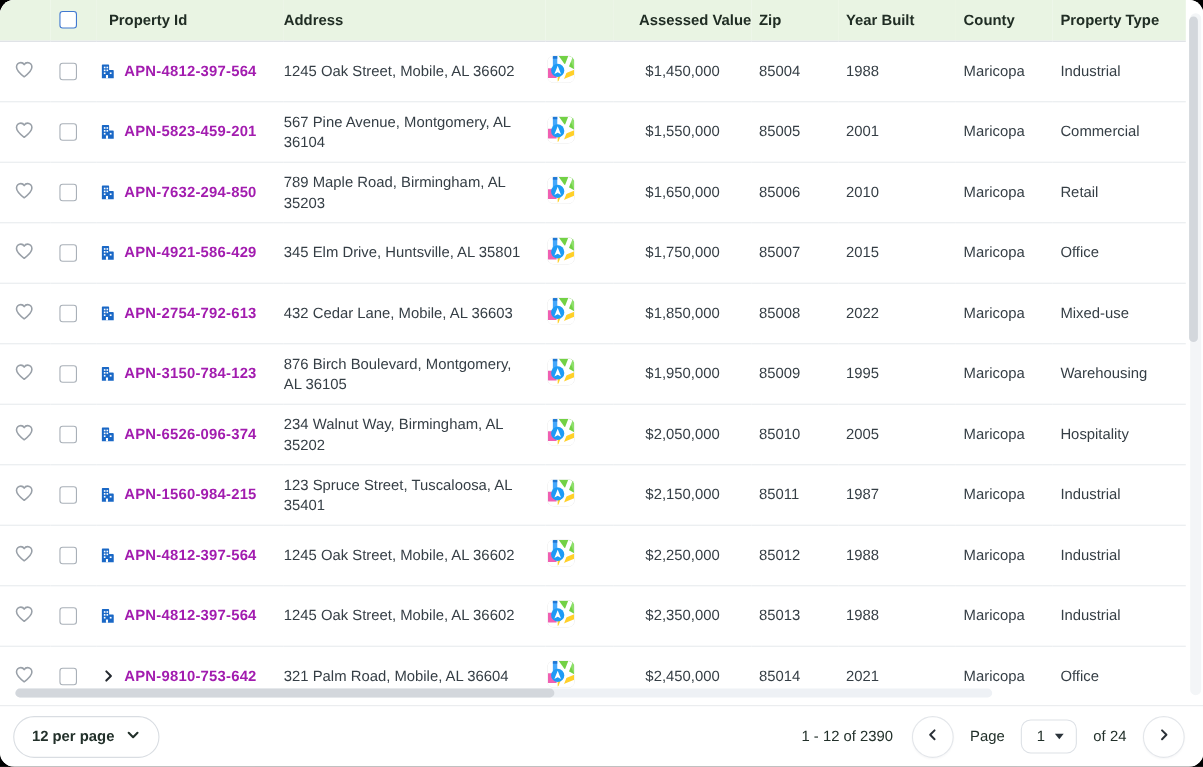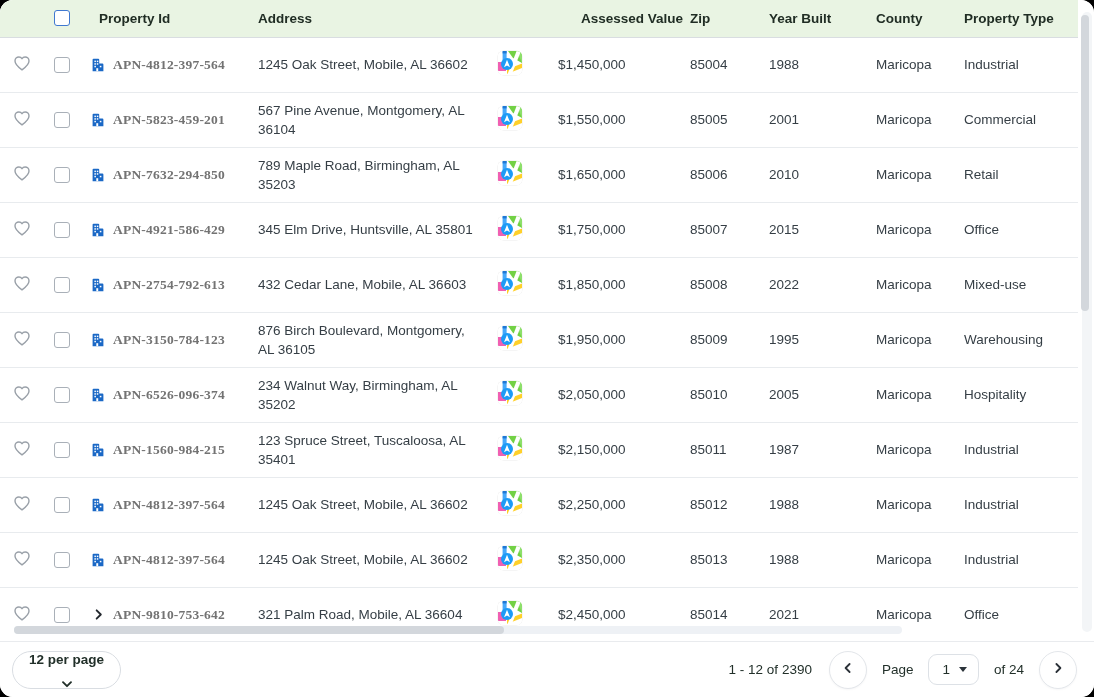--- a/index.html
+++ b/index.html
@@ -35,38 +35,38 @@
   }
   thead th.num { text-align:right; }
   tbody tr { height:55px; border-bottom:1px solid #e8ebee; }
   tbody td { vertical-align:middle; font-size:13.5px; color:#353e45; background:#fff; }
 
   td.cell-heart { padding-left:12px; }
   td.cell-check, th.cell-check { padding-left:8px; }
   td.cell-id { padding-left:2px; }
   th.h-id { padding-left:11px; }
   td.cell-addr, th.h-addr { padding-right:16px; line-height:19px; }
-  td.cell-val { text-align:left; padding-right:0; white-space:nowrap; }
+  td.cell-val { text-align:center; padding-right:0; white-space:nowrap; }
   td.cell-zip, th.h-zip { padding-left:7px; }
   td.cell-year, th.h-year { padding-left:7px; }
   td.cell-county, th.h-county { padding-left:7px; }
   td.cell-type, th.h-type { padding-left:7px; }
 
   .checkbox {
     display:inline-block; width:16px; height:16px; border-radius:3px;
     border:1.5px solid #a9b0b8; background:#fff; vertical-align:middle; cursor:pointer;
   }
   .checkbox.header { border-color:#4078d0; }
 
   .heart-btn { display:inline-flex; width:20px; height:20px; cursor:pointer; }
 
   .id-wrap { display:flex; align-items:center; gap:7px; }
   .plink {
-    color:#737373; font-weight:600; letter-spacing:.2px; text-decoration:none;
-    white-space:nowrap; cursor:pointer;font-family:Liberation Serif, serif;
+    color:#a21caf; font-weight:600; letter-spacing:.2px; text-decoration:none;
+    white-space:nowrap; cursor:pointer;
   }
   .bicon, .chev { display:inline-flex; width:16px; height:16px; flex:0 0 16px; }
   .chev { align-items:center; justify-content:center; cursor:pointer; }
 
   .mapicon {
     display:inline-block; width:24px; height:24px; margin-left:2px; cursor:pointer;
     border-radius:5.5px; overflow:hidden; box-shadow:0 0 0 .5px rgba(0,0,0,.08);
   }
 
   
@@ -90,21 +90,21 @@
   
   .footer {
     position:absolute; left:0; bottom:0; width:1094px; height:56px;
     background:#fff; border-top:1px solid #e9ebee;
     display:flex; align-items:center; justify-content:space-between;
     padding:0 17px 0 12px; color:#232b31;
   }
   .perpage {
     display:inline-flex; align-items:center; gap:10px; height:38px;
     padding:0 16px; border:1px solid #d9dde2; border-radius:19px;
-    background:#fff; font-size:13.5px; font-weight:600; color:#22302a; cursor:pointer;flex-direction:column;
+    background:#fff; font-size:13.5px; font-weight:600; color:#22302a; cursor:pointer;
   }
   .pager { display:flex; align-items:center; gap:15px; font-size:13.5px; color:#22302a; }
   .range-label { margin-right:2px; }
   .circle-btn {
     width:38px; height:38px; border-radius:50%; border:1px solid #e3e6ea;
     background:#fff; display:inline-flex; align-items:center; justify-content:center;
     cursor:pointer; box-shadow:0 1px 2px rgba(20,30,40,.04);
   }
   .page-select {
     display:inline-flex; align-items:center; gap:9px; height:31px; padding:0 11px 0 13px;

